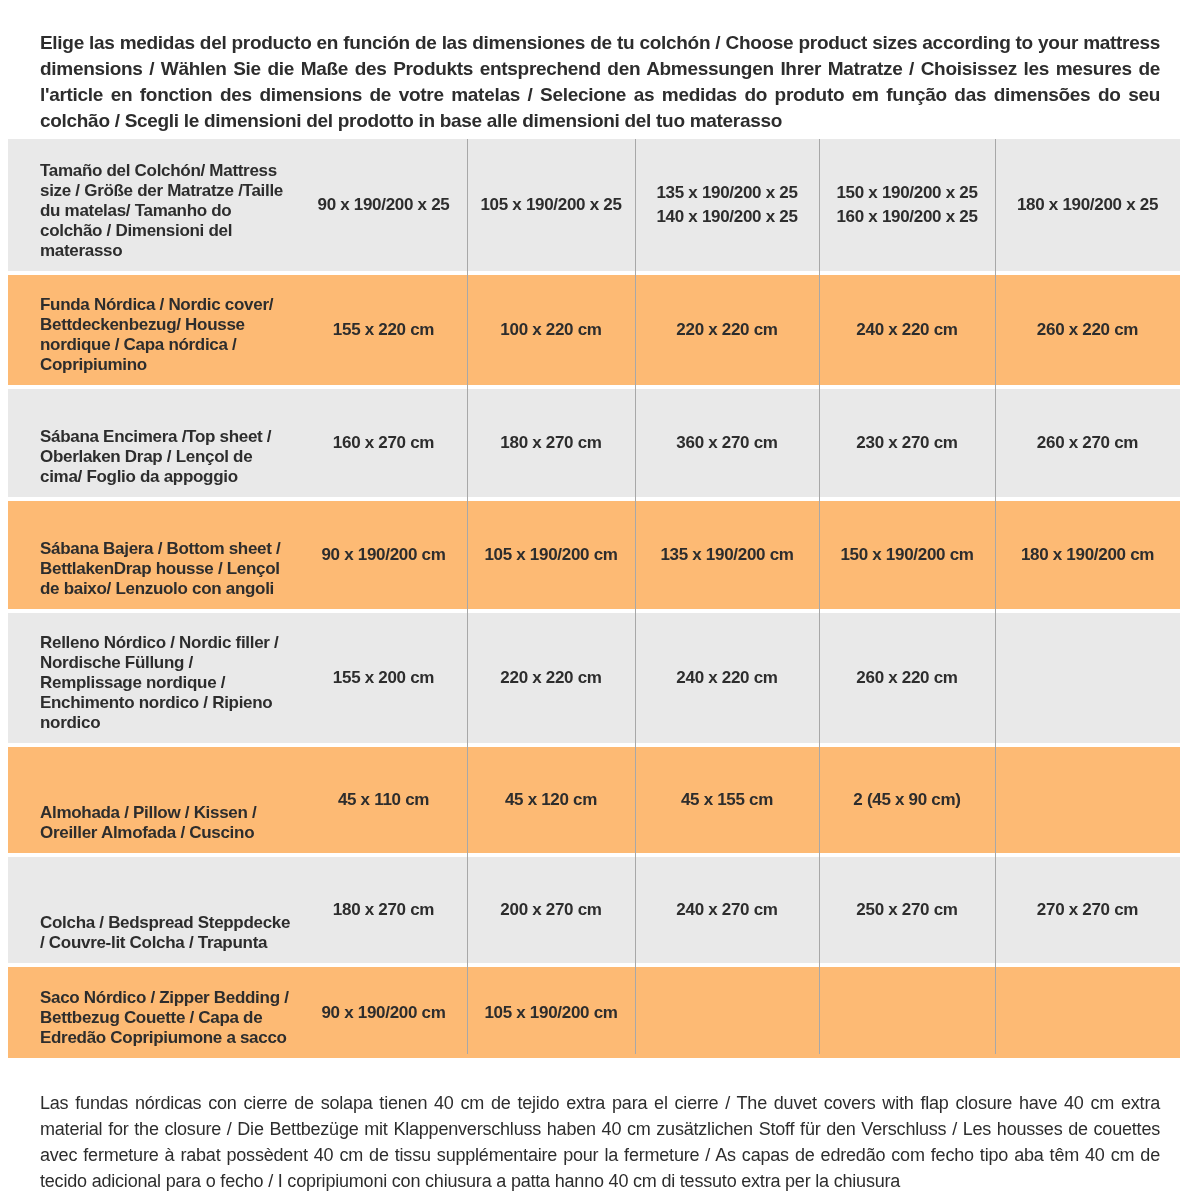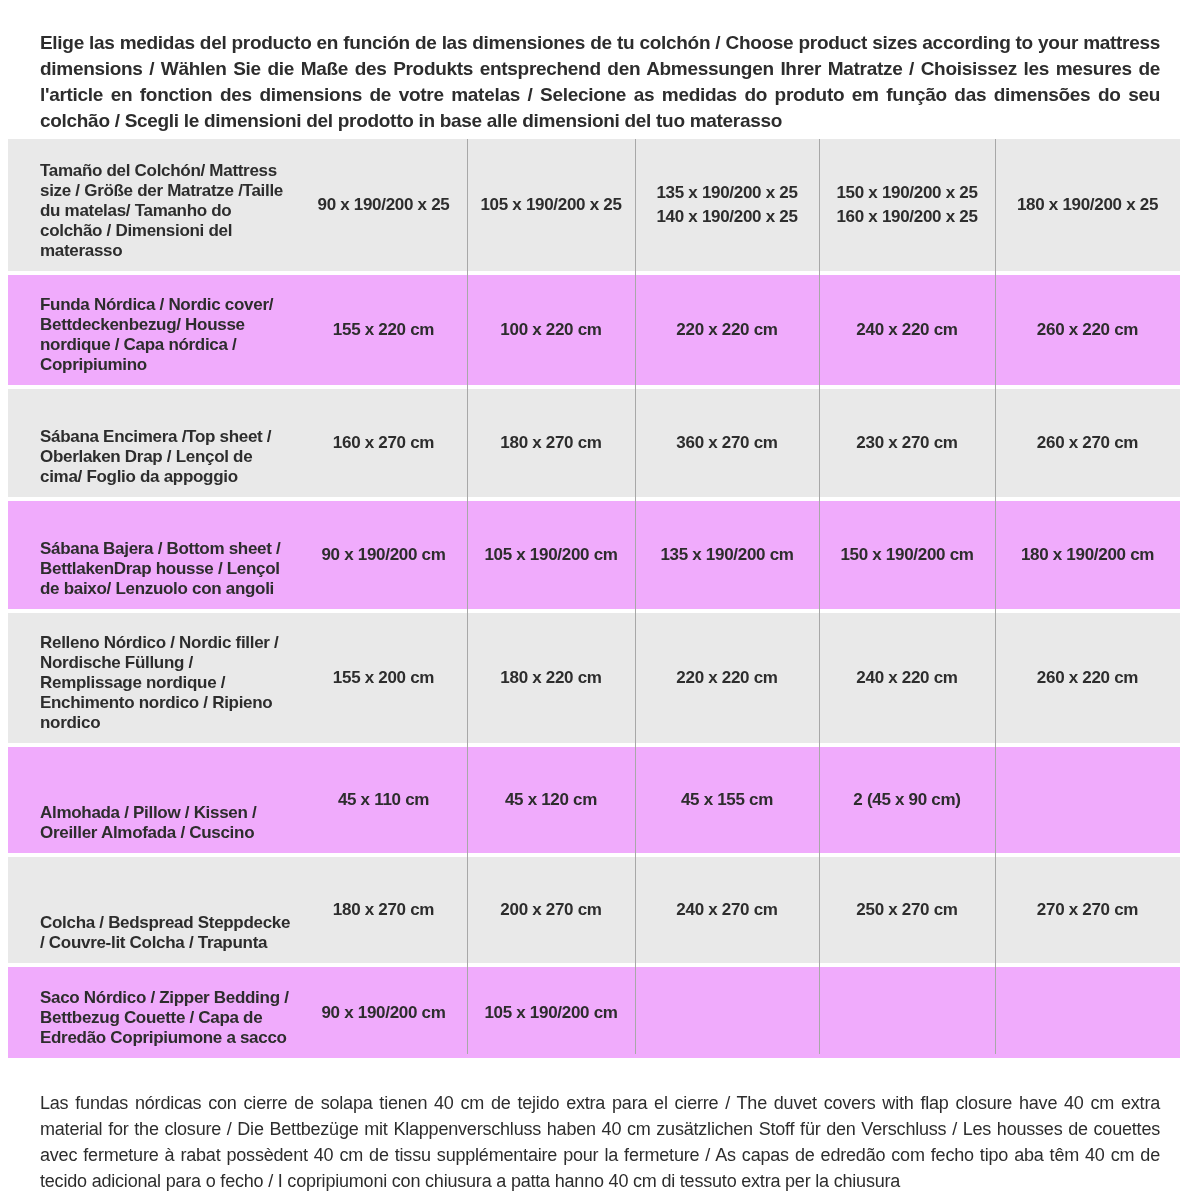--- a/index.html
+++ b/index.html
@@ -24,21 +24,21 @@
   }
   .size-table{
     position:relative;
     margin:0 20px 0 8px;
     width:1172px;
   }
   .trow{
     display:grid;
     grid-template-columns:292px 167px 168px 184px 176px 185px;
     margin-bottom:4px;
-    background:#f0abfc;
+    background:#fdba74;
   }
   .trow.shaded{background:var(--shaded);}
   .tlabel{
     display:flex;
     align-items:flex-end;
     padding:20px 8px 10px 32px;
   }
   .tlabel > div{
     font-size:17px;
     font-weight:700;
@@ -171,23 +171,20 @@
       </div>
     </div>
     <div class="trow shaded" style="min-height: 121px;">
       <div class="tlabel">
         <div>Relleno Nórdico / Nordic filler / Nordische Füllung / Remplissage nordique / Enchimento nordico / Ripieno nordico</div>
       </div>
       <div class="tcell">
         <div>155 x 200 cm</div>
       </div>
       <div class="tcell">
-        <div>180 x 220 cm</div>
-      </div>
-      <div class="tcell">
         <div>220 x 220 cm</div>
       </div>
       <div class="tcell">
         <div>240 x 220 cm</div>
       </div>
       <div class="tcell">
         <div>260 x 220 cm</div>
       </div>
     </div>
     <div class="trow" style="min-height: 106px;">

